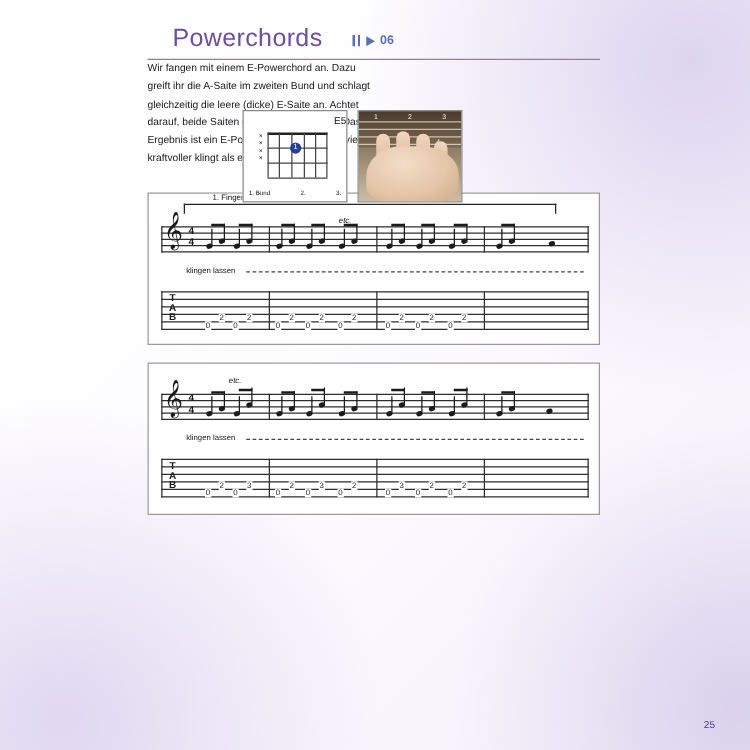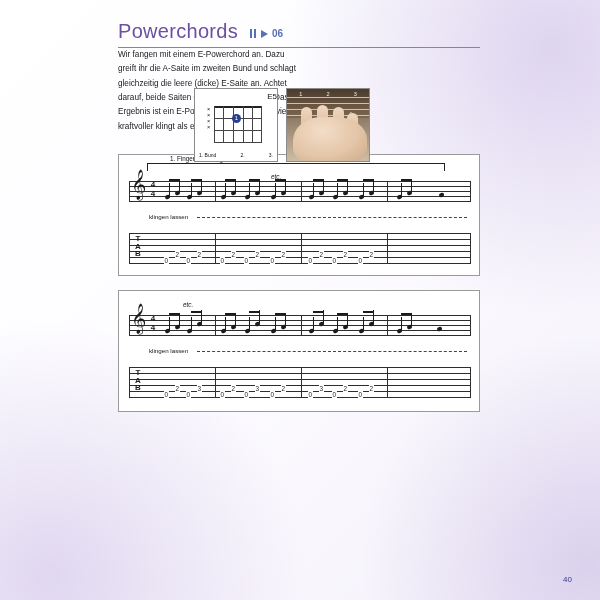--- a/index.html
+++ b/index.html
@@ -26,22 +26,23 @@
   .content {
     position: absolute;
     left: 118px;
     top: 0;
     width: 362px;
     height: 600px;
   }
   .title-row {
     display: flex;
     align-items: baseline;
-    gap: 12px;
+    gap: 24px;
     margin-top: 20px;
+    margin-left: 20px;
   }
   .title {
     font-size: 20px;
     color: #6b4fa0;
     letter-spacing: 0.3px;
   }
   .track {
     display: flex;
     align-items: center;
     gap: 4px;
@@ -597,14 +598,14 @@
       </div>
       <div class="num4">4</div>
       <div class="finger" style="left:14px; top:18px;"></div>
       <div class="finger" style="left:30px; top:16px;"></div>
       <div class="finger" style="left:46px; top:18px;"></div>
       <div class="finger" style="left:60px; top:24px; height:20px;"></div>
       <div class="hand"></div>
     </div>
   </div>
 
-  <div class="pagenum">40</div>
+  <div class="pagenum">25</div>
 </div>
 
 </body></html>

